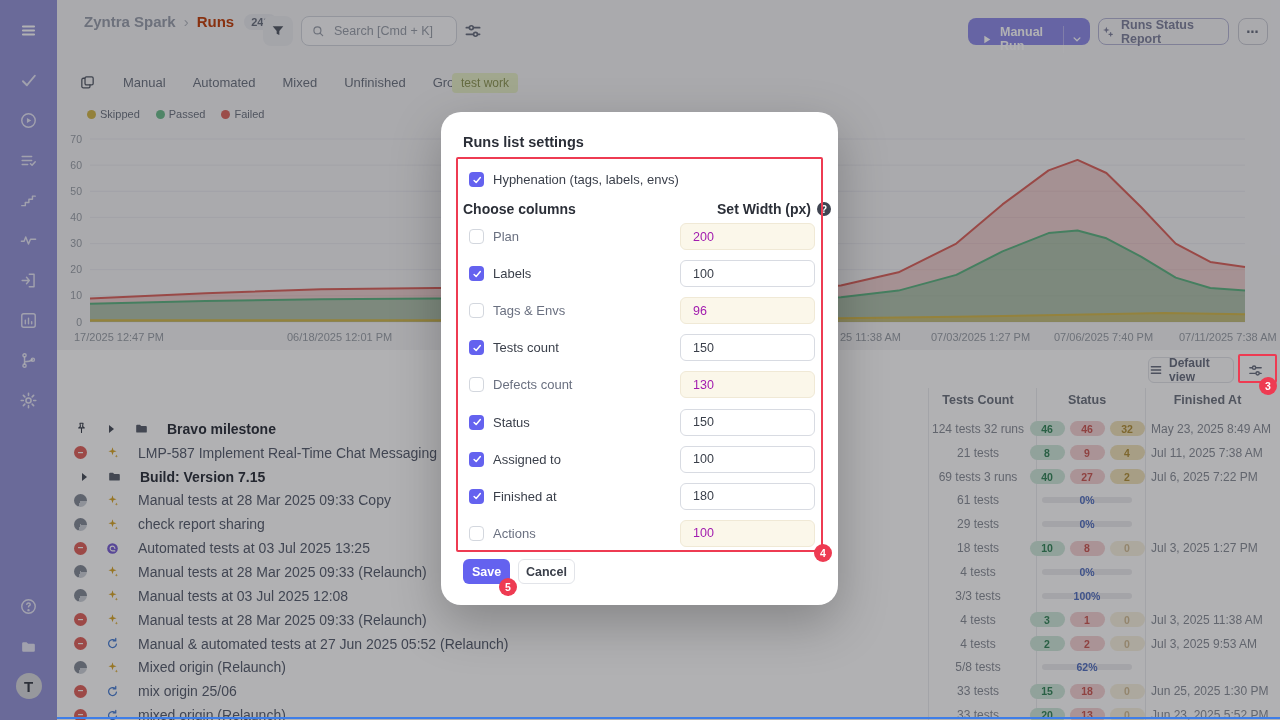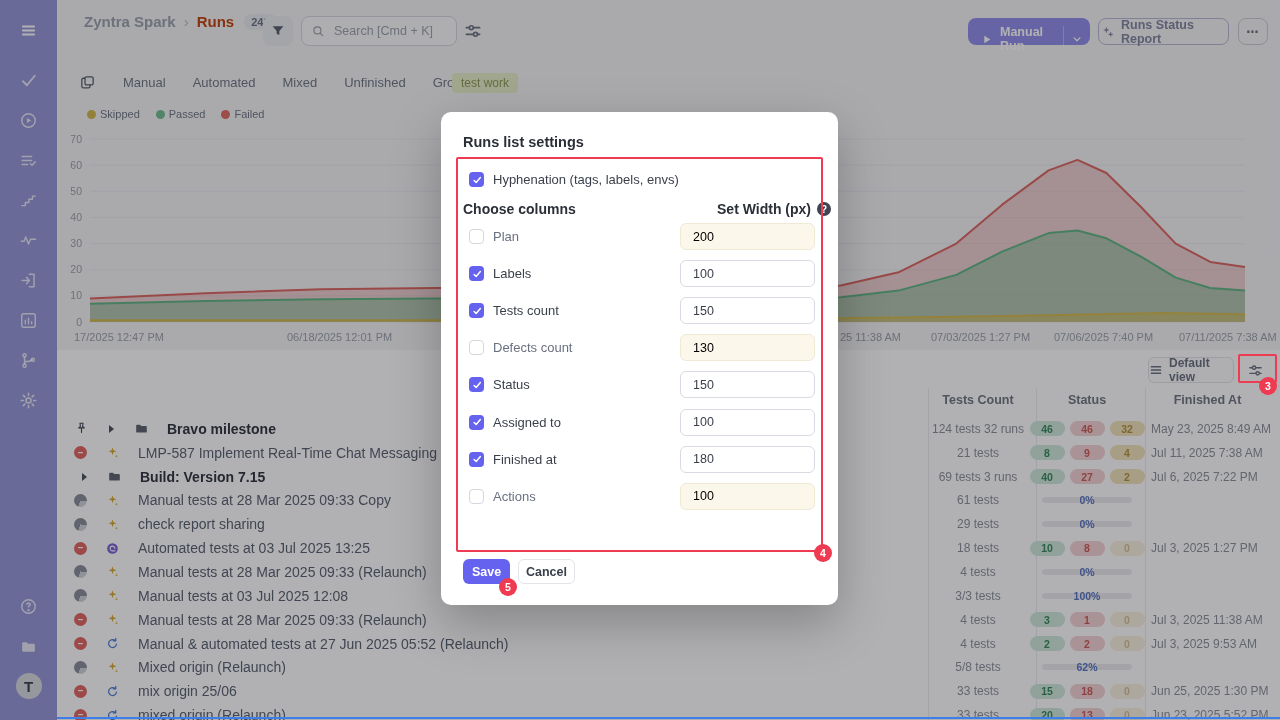--- a/index.html
+++ b/index.html
@@ -84,33 +84,33 @@
   .ric-caret{width:0;height:0;border-left:5px solid #4a505c;border-top:4px solid transparent;border-bottom:4px solid transparent;margin:0 2px;}
   .ric-fail{width:13px;height:13px;border-radius:50%;background:#e0655f;color:#fff;font-size:10px;font-weight:700;line-height:12px;}
   .ric-fail::after{content:"–";}
   .ric-progress{width:13px;height:13px;border-radius:50%;background:conic-gradient(from 200deg,#858c98 0 72%,#ccd1d8 0);}
 
   
   #bottom-line{position:absolute;left:57px;right:0;bottom:1px;height:2.5px;background:#3e7ee8;z-index:30;}
 
   
   #overlay{position:absolute;inset:0;background:rgba(18,18,24,.33);z-index:10;}
-  #modal{position:absolute;left:441px;top:112px;width:397px;height:493px;background:#fff;border-radius:10px;box-shadow:0 18px 50px rgba(0,0,0,.25);z-index:20;padding-left:16px;}
+  #modal{position:absolute;left:441px;top:112px;width:397px;height:493px;background:#fff;border-radius:20px;box-shadow:0 18px 50px rgba(0,0,0,.25);z-index:20;padding-left:16px;}
   #modal-title{position:absolute;left:22px;top:22px;font-size:14.5px;font-weight:600;color:#2b2f38;}
   #hyph-row{position:absolute;left:28px;top:60px;display:flex;align-items:center;gap:9px;font-size:13px;color:#3a3f4a;}
   #cols-head{position:absolute;left:22px;right:7px;top:89px;display:flex;align-items:center;justify-content:space-between;font-size:14px;font-weight:600;color:#2b2f38;text-align:right;}
   #set-width-wrap{display:flex;align-items:center;gap:6px;}
   #help-q{width:14px;height:14px;border-radius:50%;background:#3f4450;color:#fff;font-size:10px;font-weight:700;display:flex;align-items:center;justify-content:center;}
   #modal-cols{position:absolute;left:22px;right:23px;top:106px;}
   .mrow{height:37.1px;display:flex;align-items:center;}
   .mrow .mlab{display:flex;align-items:center;gap:9px;font-size:13px;color:#3a3f4a;padding-left:6px;}
   .mrow.off .mlab{color:#6a7080;}
   .mrow input{margin-left:auto;width:135px;height:27px;border-radius:6px;font-size:12.5px;padding:0 12px;outline:none;}
   .mrow input.on{background:#fff;border:1px solid #d8dbe2;color:#3a3f4a;}
-  .mrow input.off{background:#fbf7ea;border:1px solid #f0e9d6;color:#000000;}
+  .mrow input.off{background:#fbf7ea;border:1px solid #f0e9d6;color:#a21caf;}
   .cb{width:15px;height:15px;border-radius:4px;flex:none;display:flex;align-items:center;justify-content:center;}
   .cb.on{background:#6462ef;}
   .cb.off{background:#fff;border:1.5px solid #d3d7de;}
   .cb svg{width:10px;height:10px;}
   #save-btn{position:absolute;left:22px;top:447px;width:47px;height:25px;background:#6462ef;color:#fff;border:none;border-radius:6px;font-size:12.5px;font-weight:600;}
   #cancel-btn{position:absolute;left:77px;top:447px;width:57px;height:25px;background:#fff;color:#3a3f4a;border:1px solid #e2e4e9;border-radius:6px;font-size:12.5px;font-weight:600;}
 
   
   .ann-rect{position:absolute;border:2px solid #ee3b52;border-radius:2px;z-index:25;pointer-events:none;}
   .ann-badge{position:absolute;width:18px;height:18px;border-radius:50%;background:#ee3b52;color:#fff;font-size:10.5px;font-weight:700;display:flex;align-items:center;justify-content:center;z-index:26;}
@@ -641,20 +641,27 @@
           <span class="mlab">
             <span class="cb on">
               <svg viewBox="0 0 24 24" fill="none" stroke="#fff" stroke-width="3.5" stroke-linecap="round" stroke-linejoin="round">
                 <path d="M5 13l5 5L20 6"></path>
               </svg>
             </span>
             <span>Labels</span>
           </span>
           <input class="on" value="100" style="">
         </div>
+        <div class="mrow off">
+          <span class="mlab">
+            <span class="cb off"></span>
+            <span>Tags &amp; Envs</span>
+          </span>
+          <input class="off" disabled="" value="96" style="">
+        </div>
         <div class="mrow">
           <span class="mlab">
             <span class="cb on">
               <svg viewBox="0 0 24 24" fill="none" stroke="#fff" stroke-width="3.5" stroke-linecap="round" stroke-linejoin="round">
                 <path d="M5 13l5 5L20 6"></path>
               </svg>
             </span>
             <span>Tests count</span>
           </span>
           <input class="on" value="150" style="">

